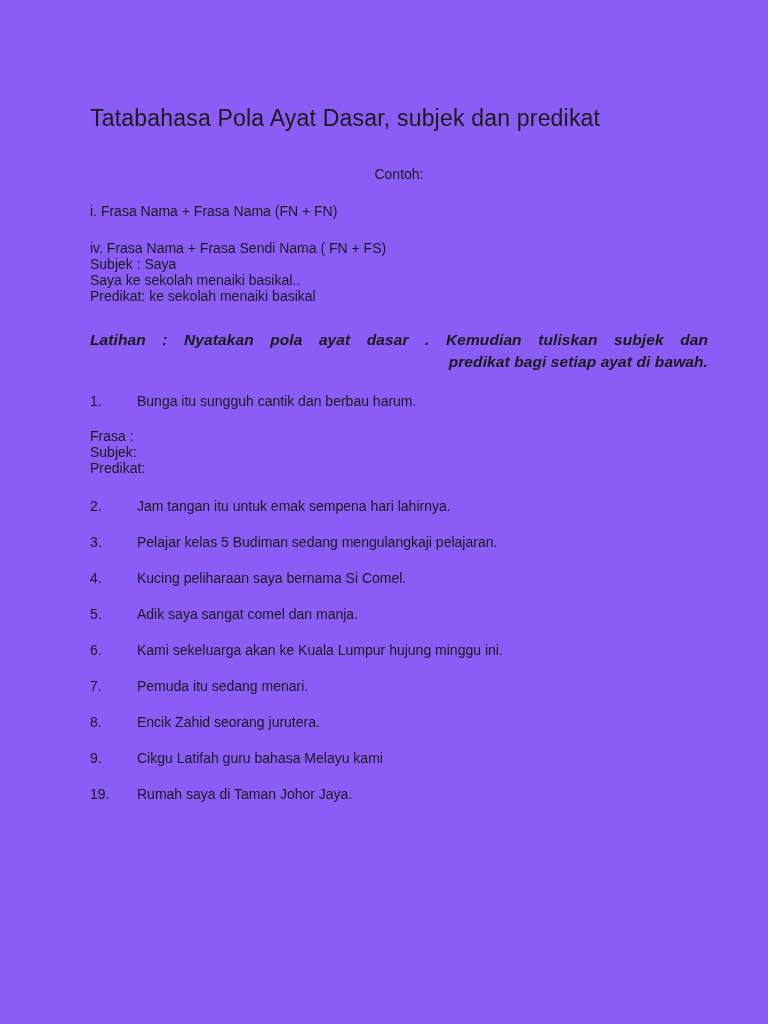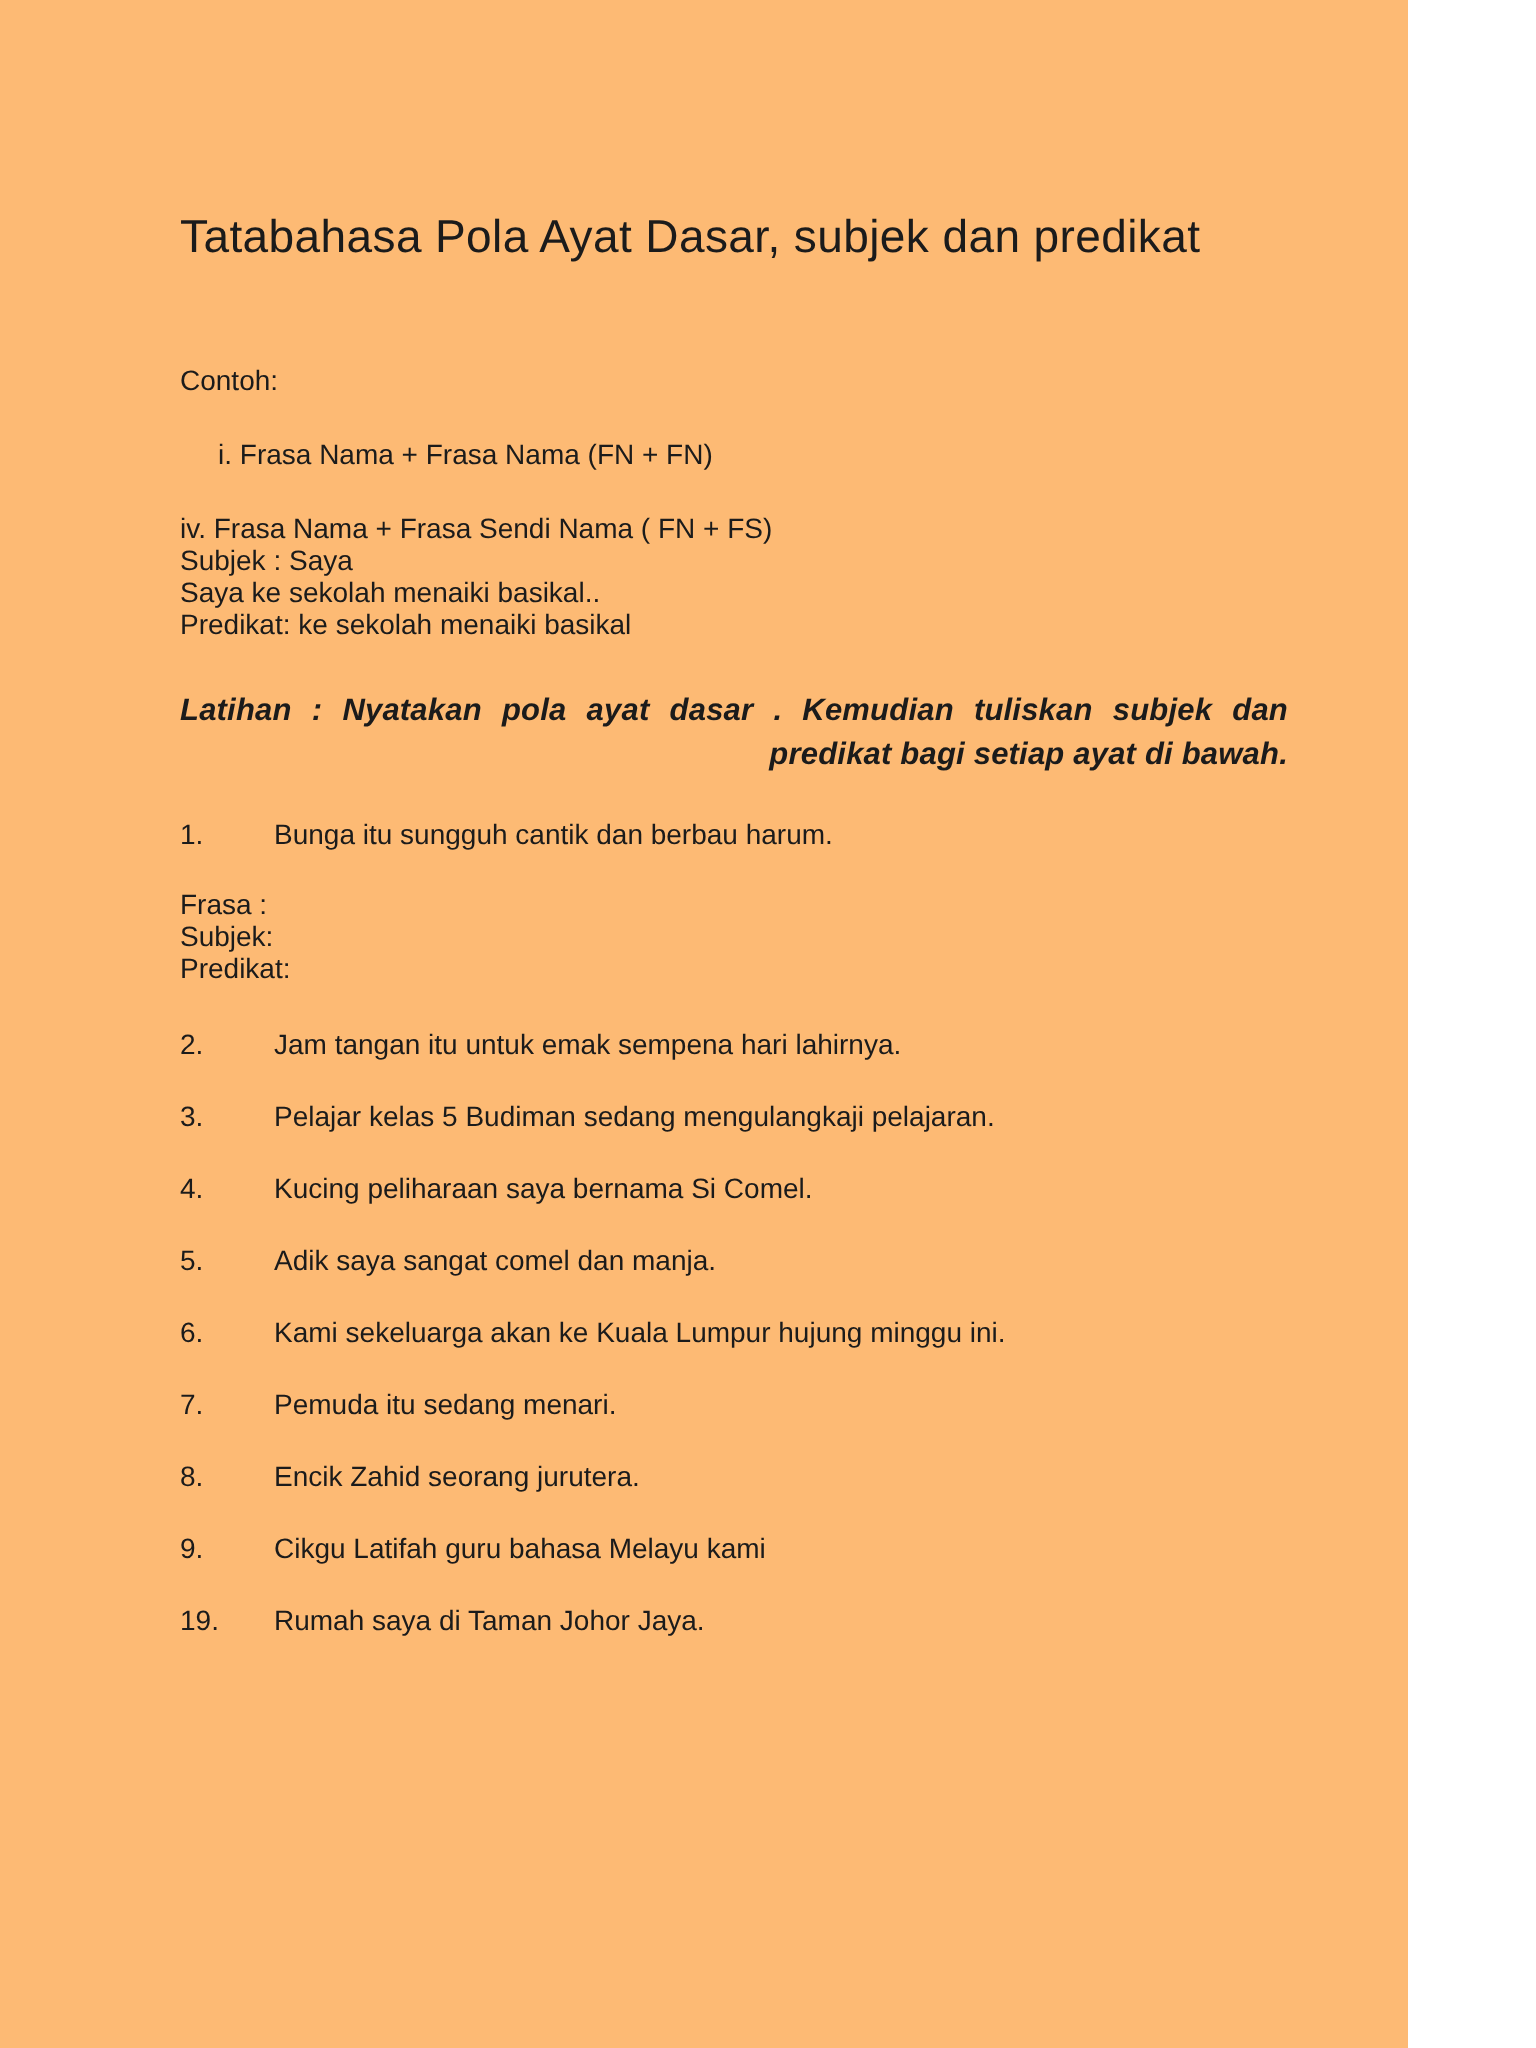--- a/index.html
+++ b/index.html
@@ -5,37 +5,37 @@
   * { margin: 0; padding: 0; box-sizing: border-box; }
   html, body { background: #ffffff; }
   body {
     width: 768px;
     height: 1024px;
     font-family: "Liberation Sans", "DejaVu Sans", sans-serif;
     color: #1b1b1b;
     overflow: hidden;
   }
   .page {
-    width: 704px;
+    width: 768px;
     height: 1024px;
-    background: #fdba74;
+    background: #8b5cf6;
     padding: 105px 60px 40px 90px;
   }
   .doc-title {
     font-size: 23px;
     font-weight: 400;
     line-height: 27px;
     letter-spacing: 0.2px;
   }
   .body-text {
     font-size: 14px;
     line-height: 16px;
   }
-  .contoh       { margin-top: 50px; }
-  .ex-block-1   { margin-top: 21px; margin-left: 19px; }
+  .contoh       { margin-top: 34px; text-align: center; }
+  .ex-block-1   { margin-top: 21px; }
   .ex-block-2   { margin-top: 21px; }
   .instruction {
     margin-top: 25px;
     font-size: 15.5px;
     line-height: 22px;
     font-weight: 700;
     font-style: italic;
     letter-spacing: 0.1px;
   }
   .instruction .just-line {

